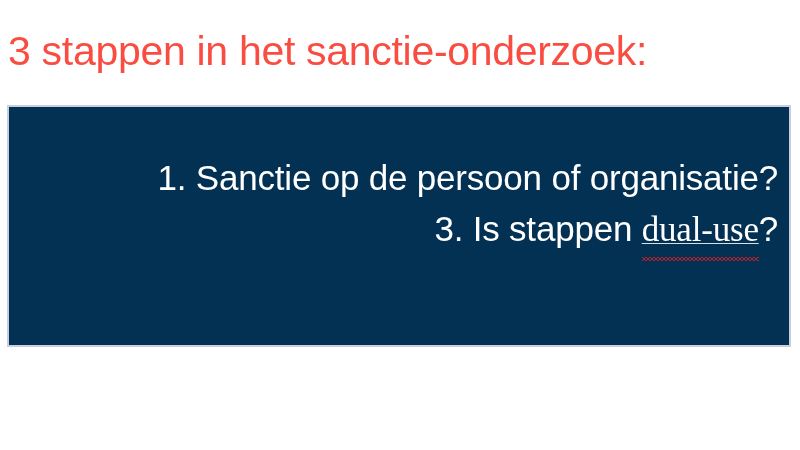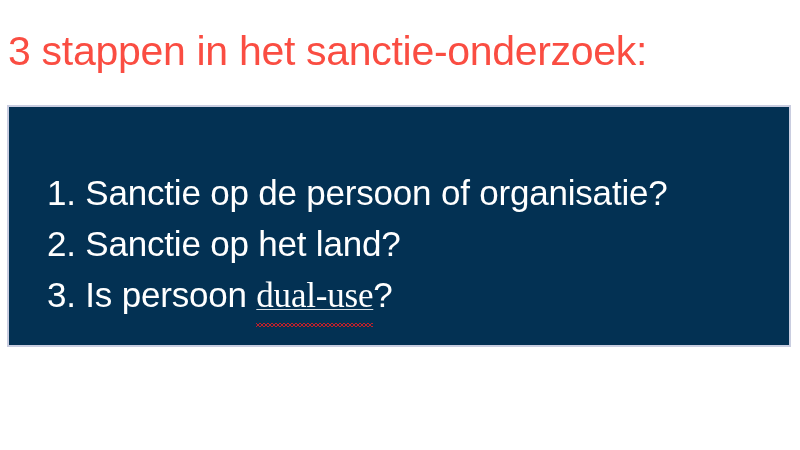--- a/index.html
+++ b/index.html
@@ -47,23 +47,24 @@
     background: #033153;
     border: 2px solid #c9cde0;
     box-sizing: border-box;
   }
 
   .step-list {
     position: absolute;
     left: 22px;
     top: 44px;
     right: 10px;
-    margin: 16px;
+    margin: 1px;
     padding: 0;
     list-style: none;
+    text-align: right;
   }
 
   .step-item {
     font-size: 35px;
     line-height: 51px;
     color: #ffffff;
     font-weight: 400;
     white-space: nowrap;
     letter-spacing: -0.2px;
   }
@@ -108,26 +109,22 @@
   <div class="slide-title">3 stappen in het sanctie-onderzoek:</div>
 
   <div class="content-box">
     <ul class="step-list">
 
       <li class="step-item">
         <span class="step-num">1.</span>
         <span class="step-text">Sanctie op de persoon of organisatie?</span>
       </li>
 
-      <li class="step-item">
-        <span class="step-num">2.</span>
-        <span class="step-text">Sanctie op het land?</span>
-      </li>
 
       <li class="step-item">
         <span class="step-num">3.</span>
-        <span class="step-text">Is persoon </span><span class="spellcheck">dual-use</span><span class="step-text">?</span>
+        <span class="step-text">Is stappen </span><span class="spellcheck">dual-use</span><span class="step-text">?</span>
       </li>
 
     </ul>
   </div>
 
 </div>
 
 </body></html>

